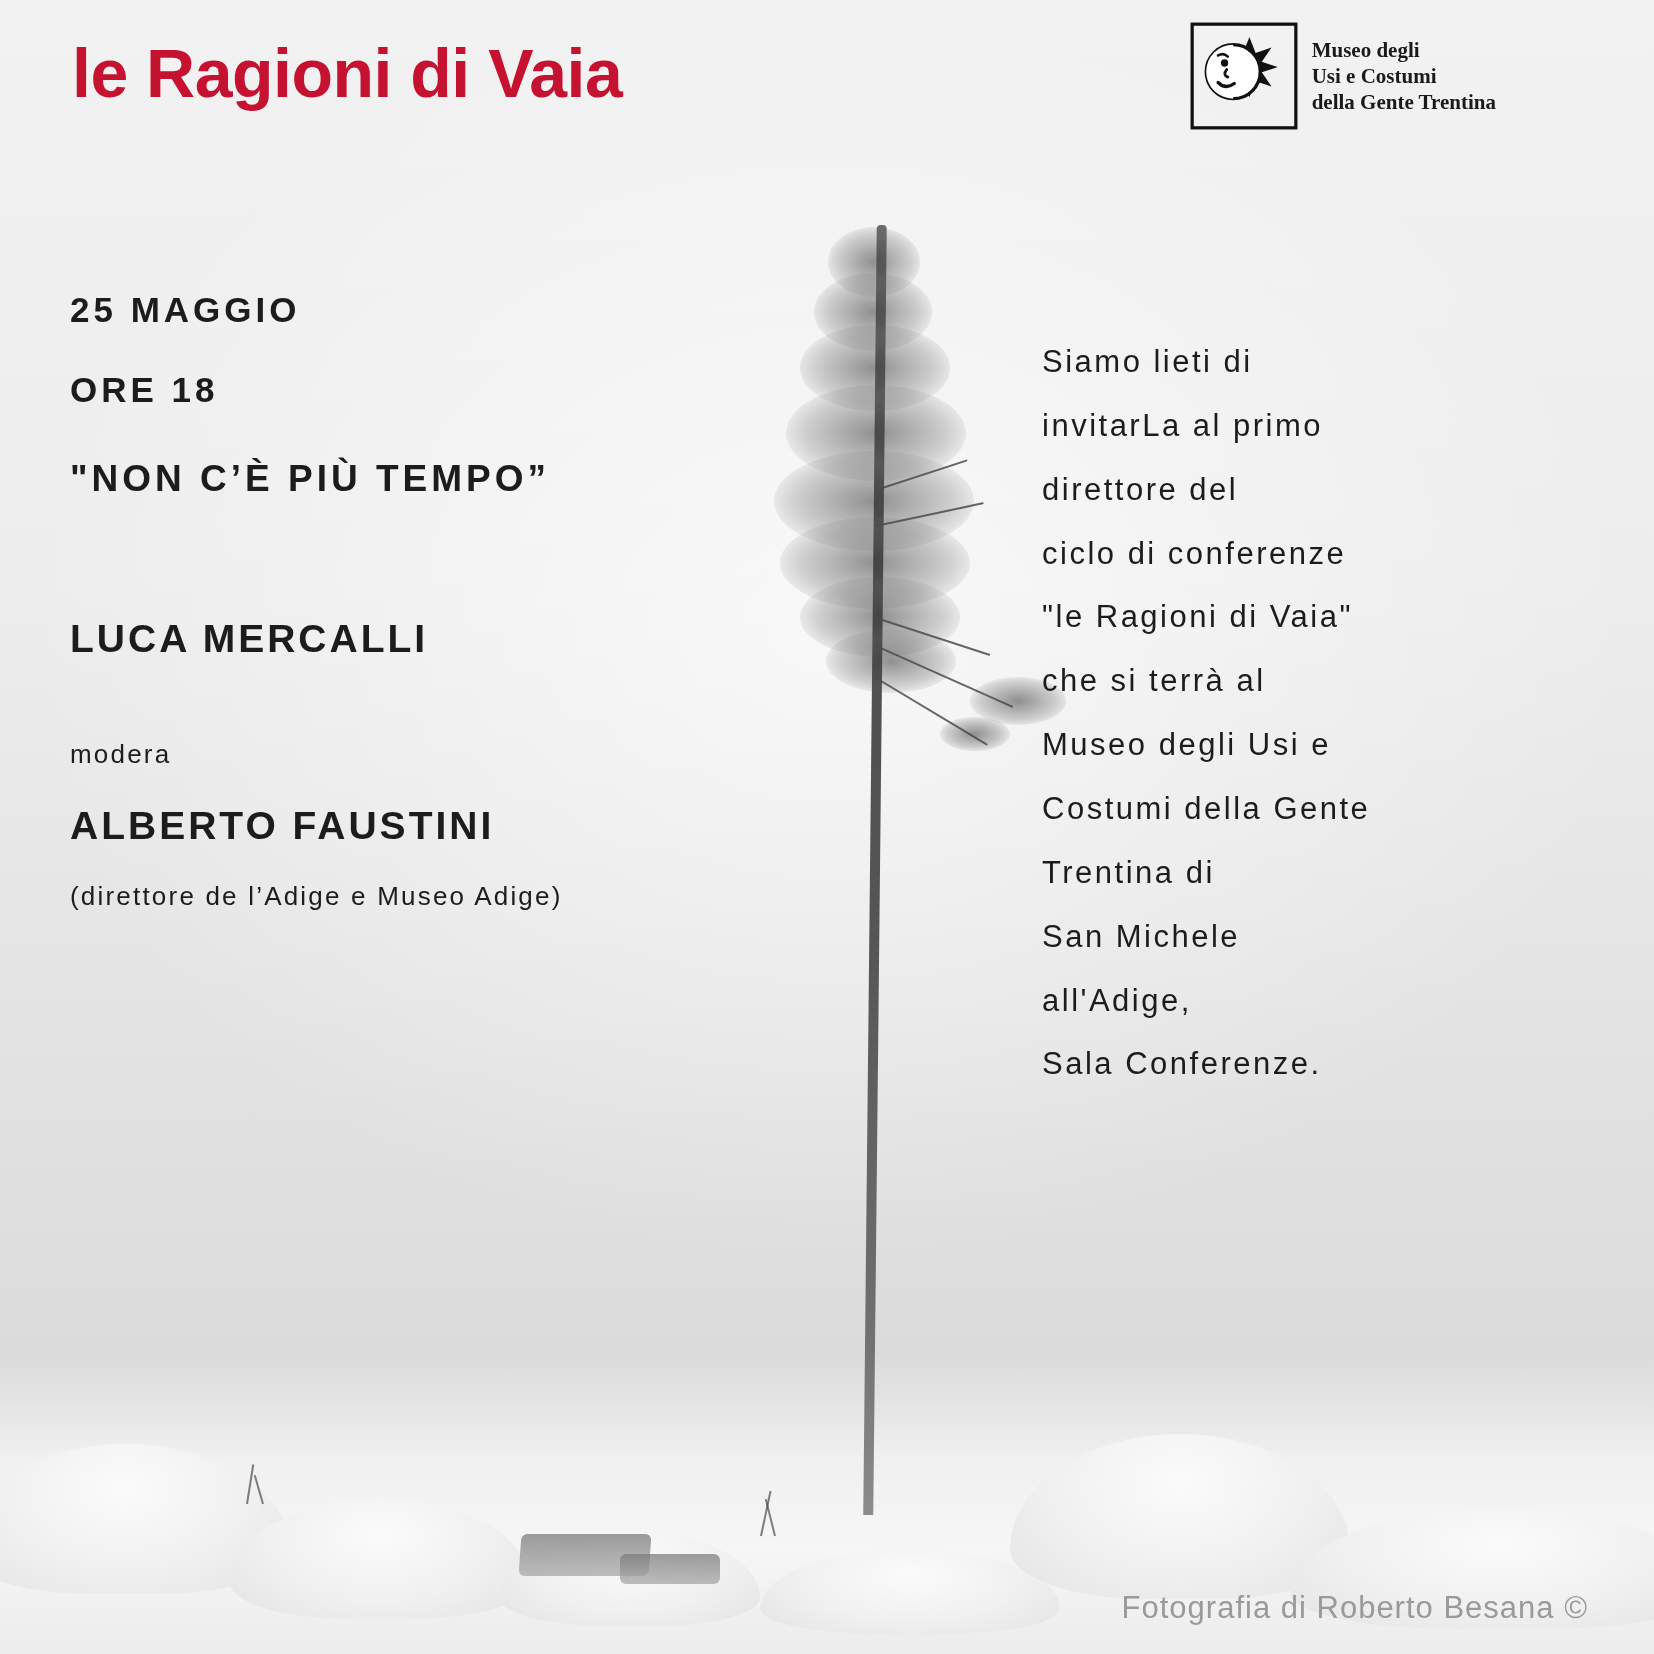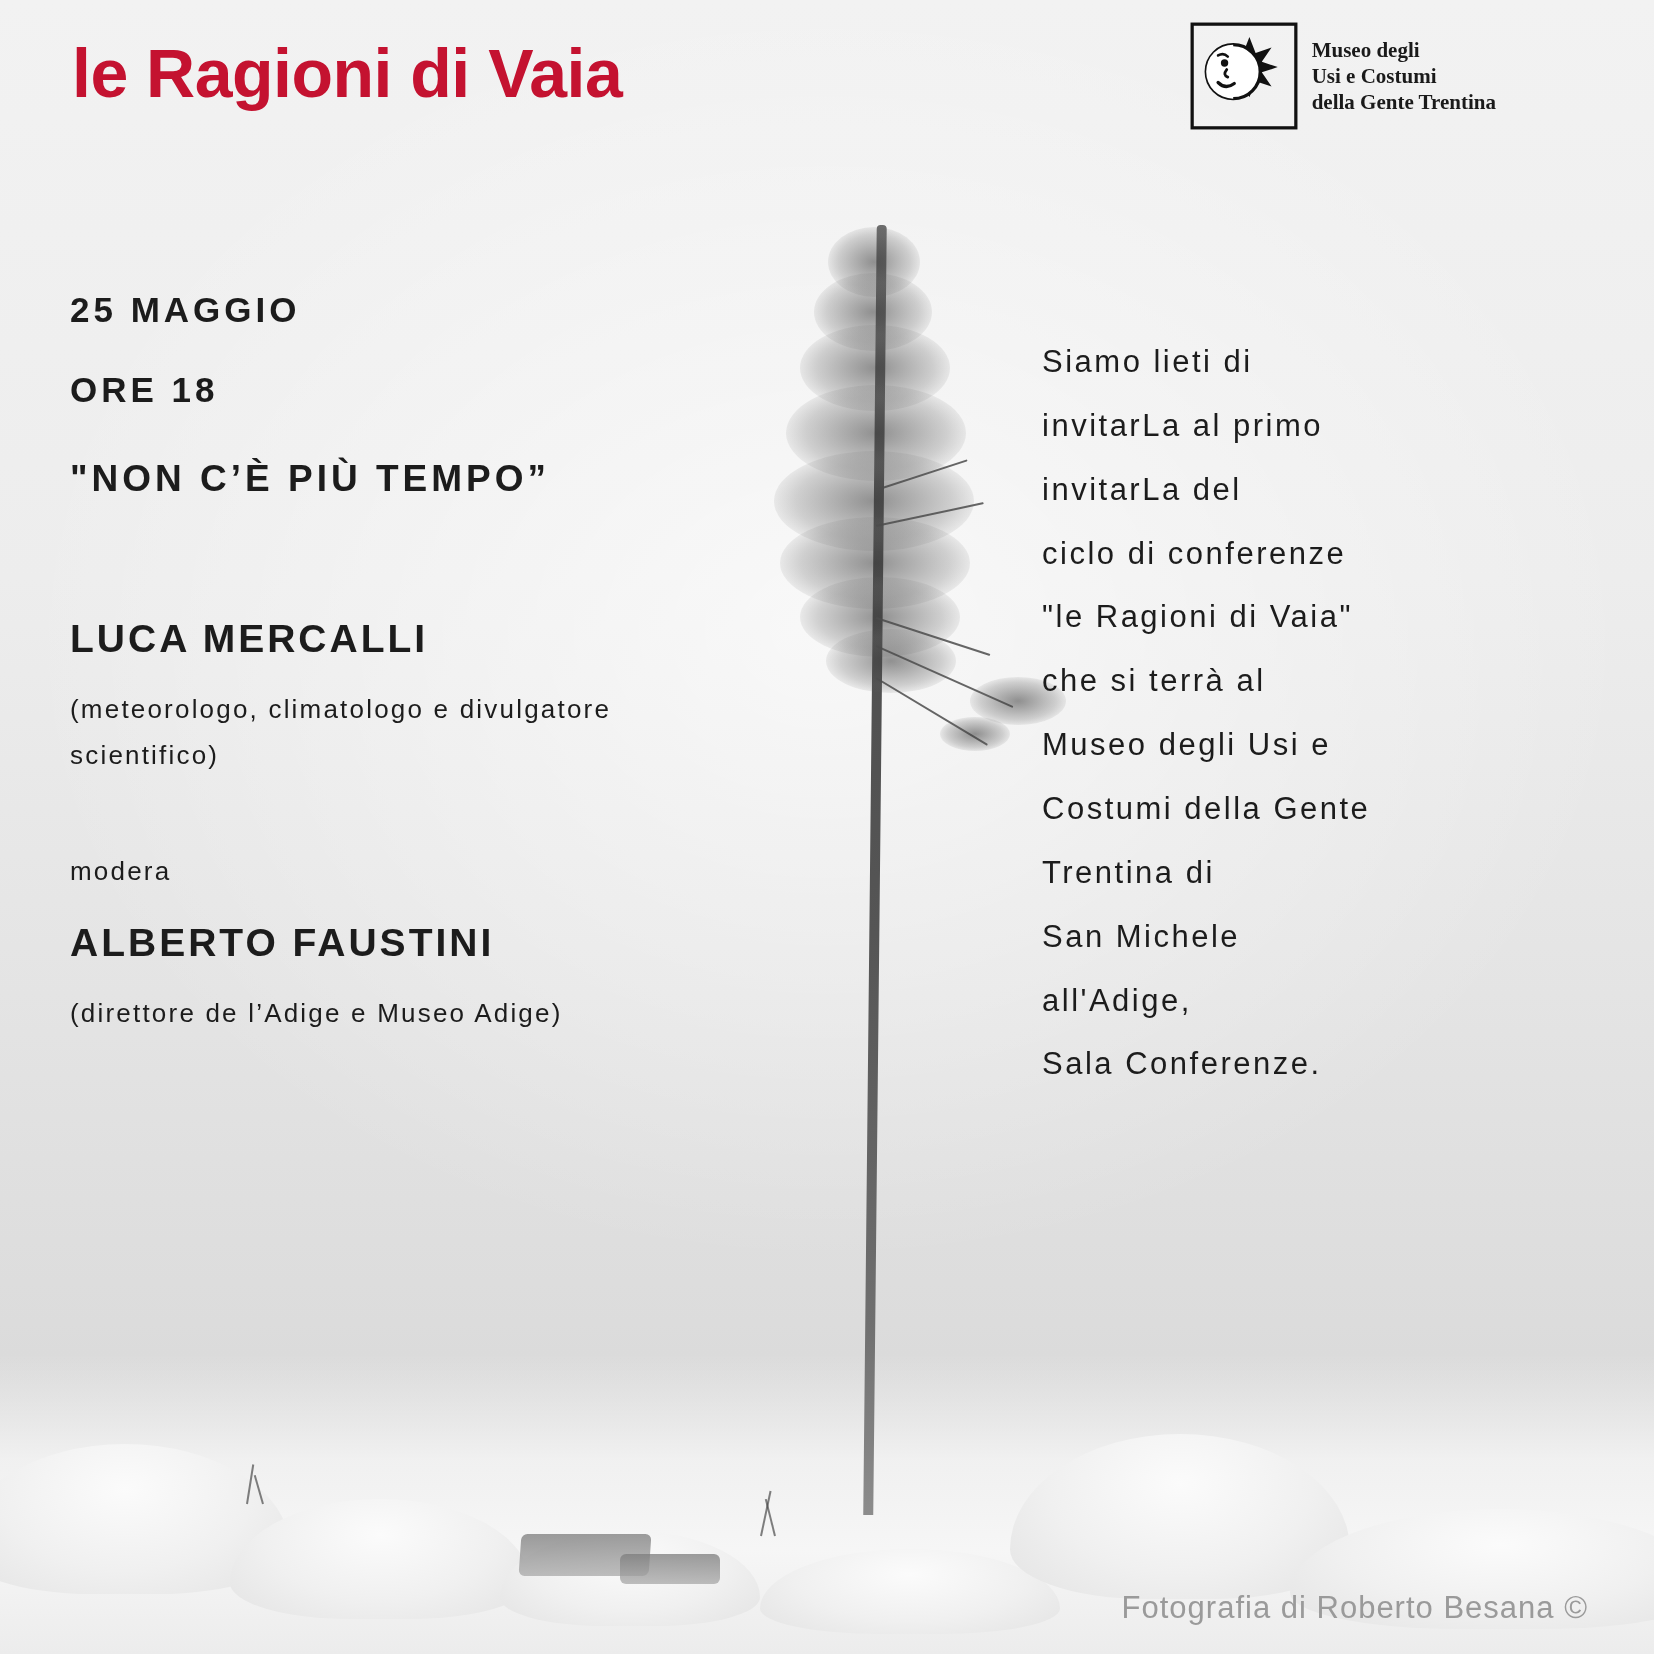--- a/index.html
+++ b/index.html
@@ -256,30 +256,29 @@
       <span>Usi e Costumi</span><br>
       <span>della Gente Trentina</span>
     </span>
   </div>
 
   <div class="left-col">
     <div class="ln big">25 MAGGIO</div>
     <div class="ln big">ORE 18</div>
     <div class="ln quote">"NON C’È PIÙ TEMPO”</div>
     <div class="ln name">LUCA MERCALLI</div>
-    <div class="ln note">(meteorologo, climatologo e divulgatore scientifico)</div>
     <div class="ln modera">modera</div>
     <div class="ln name" style="margin-top:0;">ALBERTO FAUSTINI</div>
     <div class="ln note">(direttore de l’Adige e Museo Adige)</div>
   </div>
 
   <div class="right-col">
     <div>Siamo lieti di</div>
     <div>invitarLa al primo</div>
-    <div>invitarLa del</div>
+    <div>direttore del</div>
     <div>ciclo di conferenze</div>
     <div>"le Ragioni di Vaia"</div>
     <div>che si terrà al</div>
     <div>Museo degli Usi e</div>
     <div>Costumi della Gente</div>
     <div>Trentina di</div>
     <div>San Michele</div>
     <div>all'Adige,</div>
     <div>Sala Conferenze.</div>
   </div>

